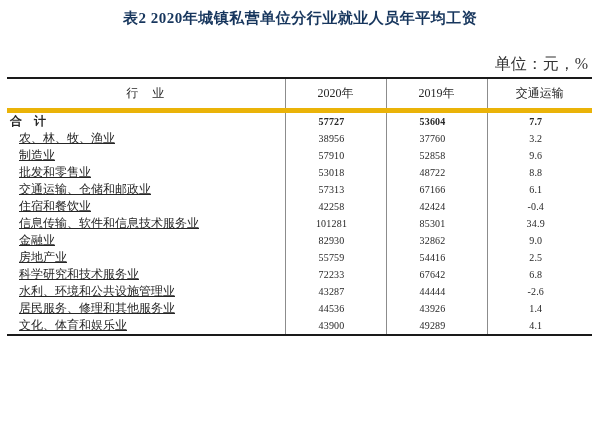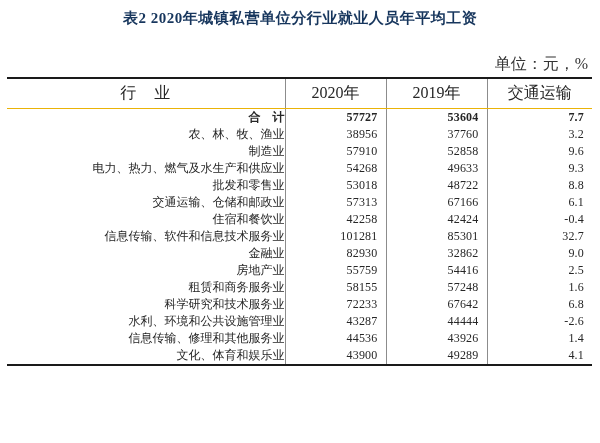--- a/index.html
+++ b/index.html
@@ -43,53 +43,54 @@
     table-layout: fixed;
     border-top: 2px solid #1a1a1a;
     border-bottom: 2px solid #1a1a1a;
   }
   .wage-table col.c1 { width: 278px; }
   .wage-table col.c2 { width: 101px; }
   .wage-table col.c3 { width: 101px; }
   .wage-table col.c4 { width: 105px; }
   .wage-table th {
     height: 29px;
-    font-size: 16px;
+    font-size: 12px;
     font-weight: normal;
     color: #262626;
     text-align: center;
     vertical-align: middle;
-    border-bottom: 1px solid #eab308;
+    border-bottom: 5px solid #eab308;
     padding: 0;
   }
   .wage-table td {
     height: 17px;
     font-size: 12px;
     color: #262626;
     vertical-align: middle;
     padding: 0;
     line-height: 17px;
     white-space: nowrap;
     overflow: hidden;
   }
   .wage-table th + th,
   .wage-table td + td {
     border-left: 1px solid #8c8c8c;
   }
   td.name-cell {
-    text-align: right;
+    text-align: left;
     padding-left: 3px;
   }
   tr:not(.total-row) td.name-cell {
     padding-left: 12px;
+    text-decoration: underline;
   }
   td.num-cell {
-    text-align: right;
+    text-align: center;
     padding-right: 8px;
-    font-size: 12px;
+    font-size: 10px;
     letter-spacing: 0.2px;
   }
   tr.total-row td {
     font-weight: bold;
   }
   .col-head-industry {
     letter-spacing: 1px;
   }
 </style>
 </head>
@@ -129,26 +130,20 @@
     <td class="num-cell">37760</td>
     <td class="num-cell">3.2</td>
   </tr>
         <tr>
     <td class="name-cell">制造业</td>
     <td class="num-cell">57910</td>
     <td class="num-cell">52858</td>
     <td class="num-cell">9.6</td>
   </tr>
         <tr>
-    <td class="name-cell">电力、热力、燃气及水生产和供应业</td>
-    <td class="num-cell">54268</td>
-    <td class="num-cell">49633</td>
-    <td class="num-cell">9.3</td>
-  </tr>
-        <tr>
     <td class="name-cell">批发和零售业</td>
     <td class="num-cell">53018</td>
     <td class="num-cell">48722</td>
     <td class="num-cell">8.8</td>
   </tr>
         <tr>
     <td class="name-cell">交通运输、仓储和邮政业</td>
     <td class="num-cell">57313</td>
     <td class="num-cell">67166</td>
     <td class="num-cell">6.1</td>
@@ -156,54 +151,48 @@
         <tr>
     <td class="name-cell">住宿和餐饮业</td>
     <td class="num-cell">42258</td>
     <td class="num-cell">42424</td>
     <td class="num-cell">-0.4</td>
   </tr>
         <tr>
     <td class="name-cell">信息传输、软件和信息技术服务业</td>
     <td class="num-cell">101281</td>
     <td class="num-cell">85301</td>
-    <td class="num-cell">32.7</td>
+    <td class="num-cell">34.9</td>
   </tr>
         <tr>
     <td class="name-cell">金融业</td>
     <td class="num-cell">82930</td>
     <td class="num-cell">32862</td>
     <td class="num-cell">9.0</td>
   </tr>
         <tr>
     <td class="name-cell">房地产业</td>
     <td class="num-cell">55759</td>
     <td class="num-cell">54416</td>
     <td class="num-cell">2.5</td>
   </tr>
         <tr>
-    <td class="name-cell">租赁和商务服务业</td>
-    <td class="num-cell">58155</td>
-    <td class="num-cell">57248</td>
-    <td class="num-cell">1.6</td>
-  </tr>
-        <tr>
     <td class="name-cell">科学研究和技术服务业</td>
     <td class="num-cell">72233</td>
     <td class="num-cell">67642</td>
     <td class="num-cell">6.8</td>
   </tr>
         <tr>
     <td class="name-cell">水利、环境和公共设施管理业</td>
     <td class="num-cell">43287</td>
     <td class="num-cell">44444</td>
     <td class="num-cell">-2.6</td>
   </tr>
         <tr>
-    <td class="name-cell">信息传输、修理和其他服务业</td>
+    <td class="name-cell">居民服务、修理和其他服务业</td>
     <td class="num-cell">44536</td>
     <td class="num-cell">43926</td>
     <td class="num-cell">1.4</td>
   </tr>
         <tr>
     <td class="name-cell">文化、体育和娱乐业</td>
     <td class="num-cell">43900</td>
     <td class="num-cell">49289</td>
     <td class="num-cell">4.1</td>
   </tr>

